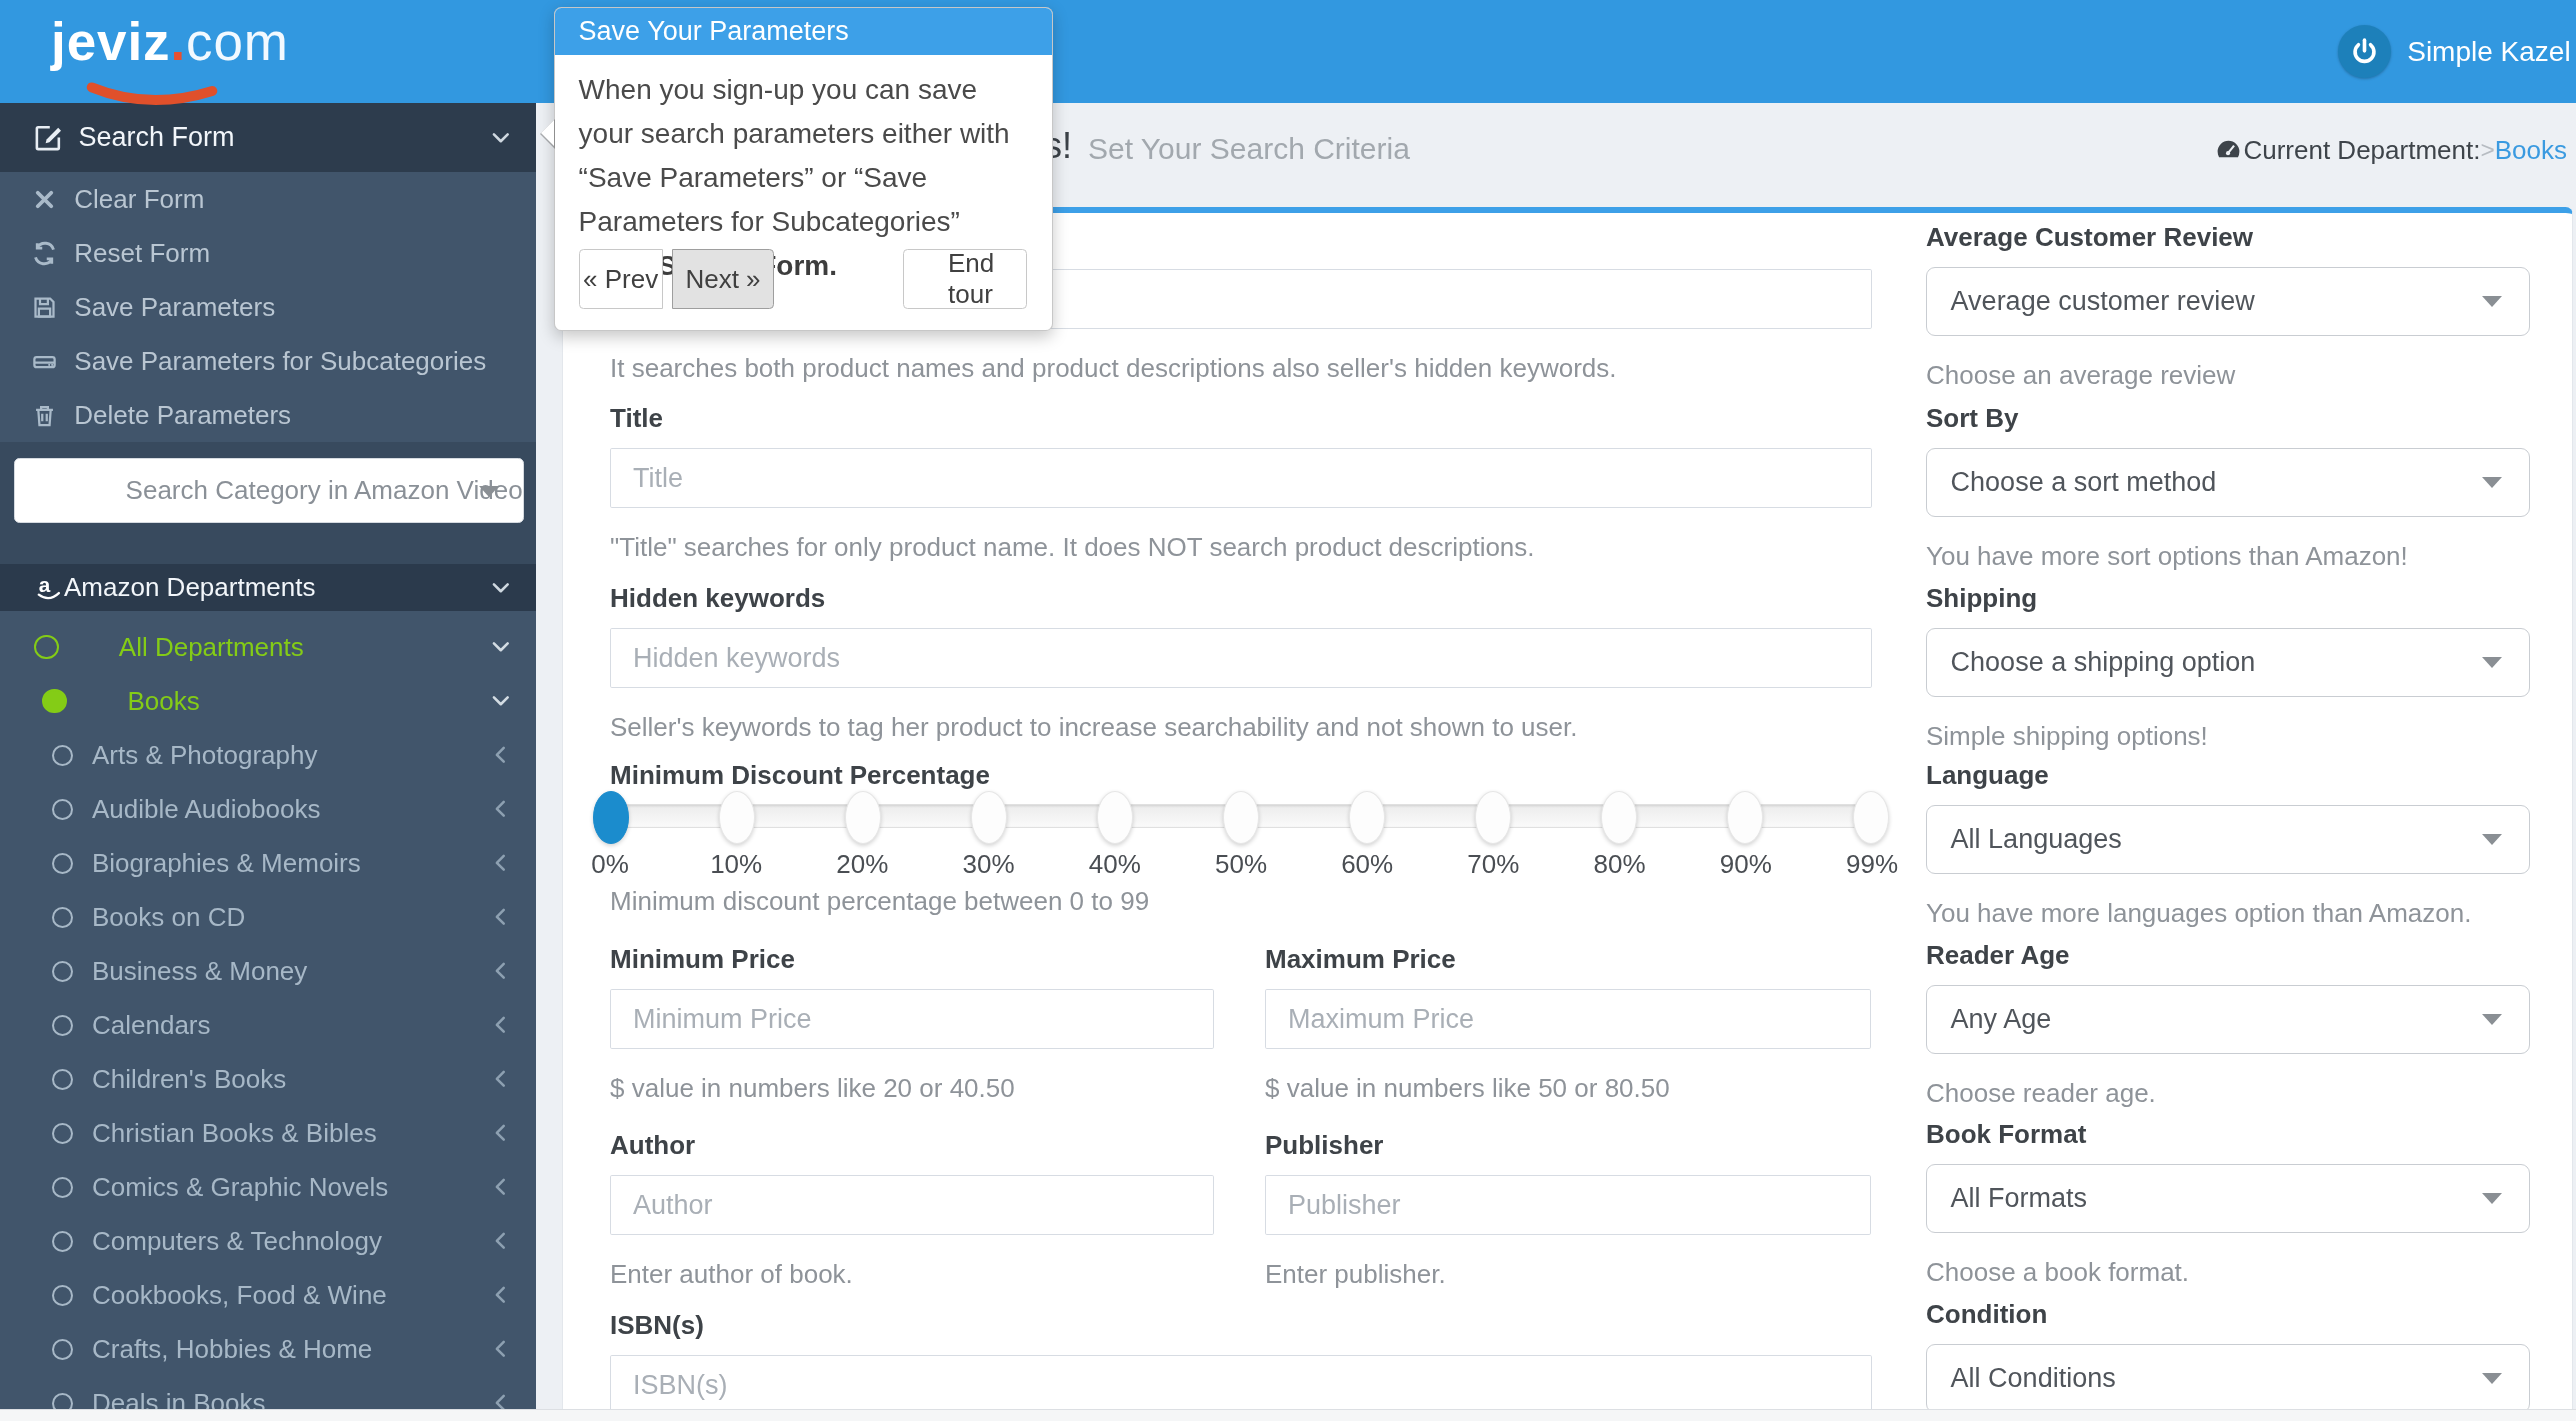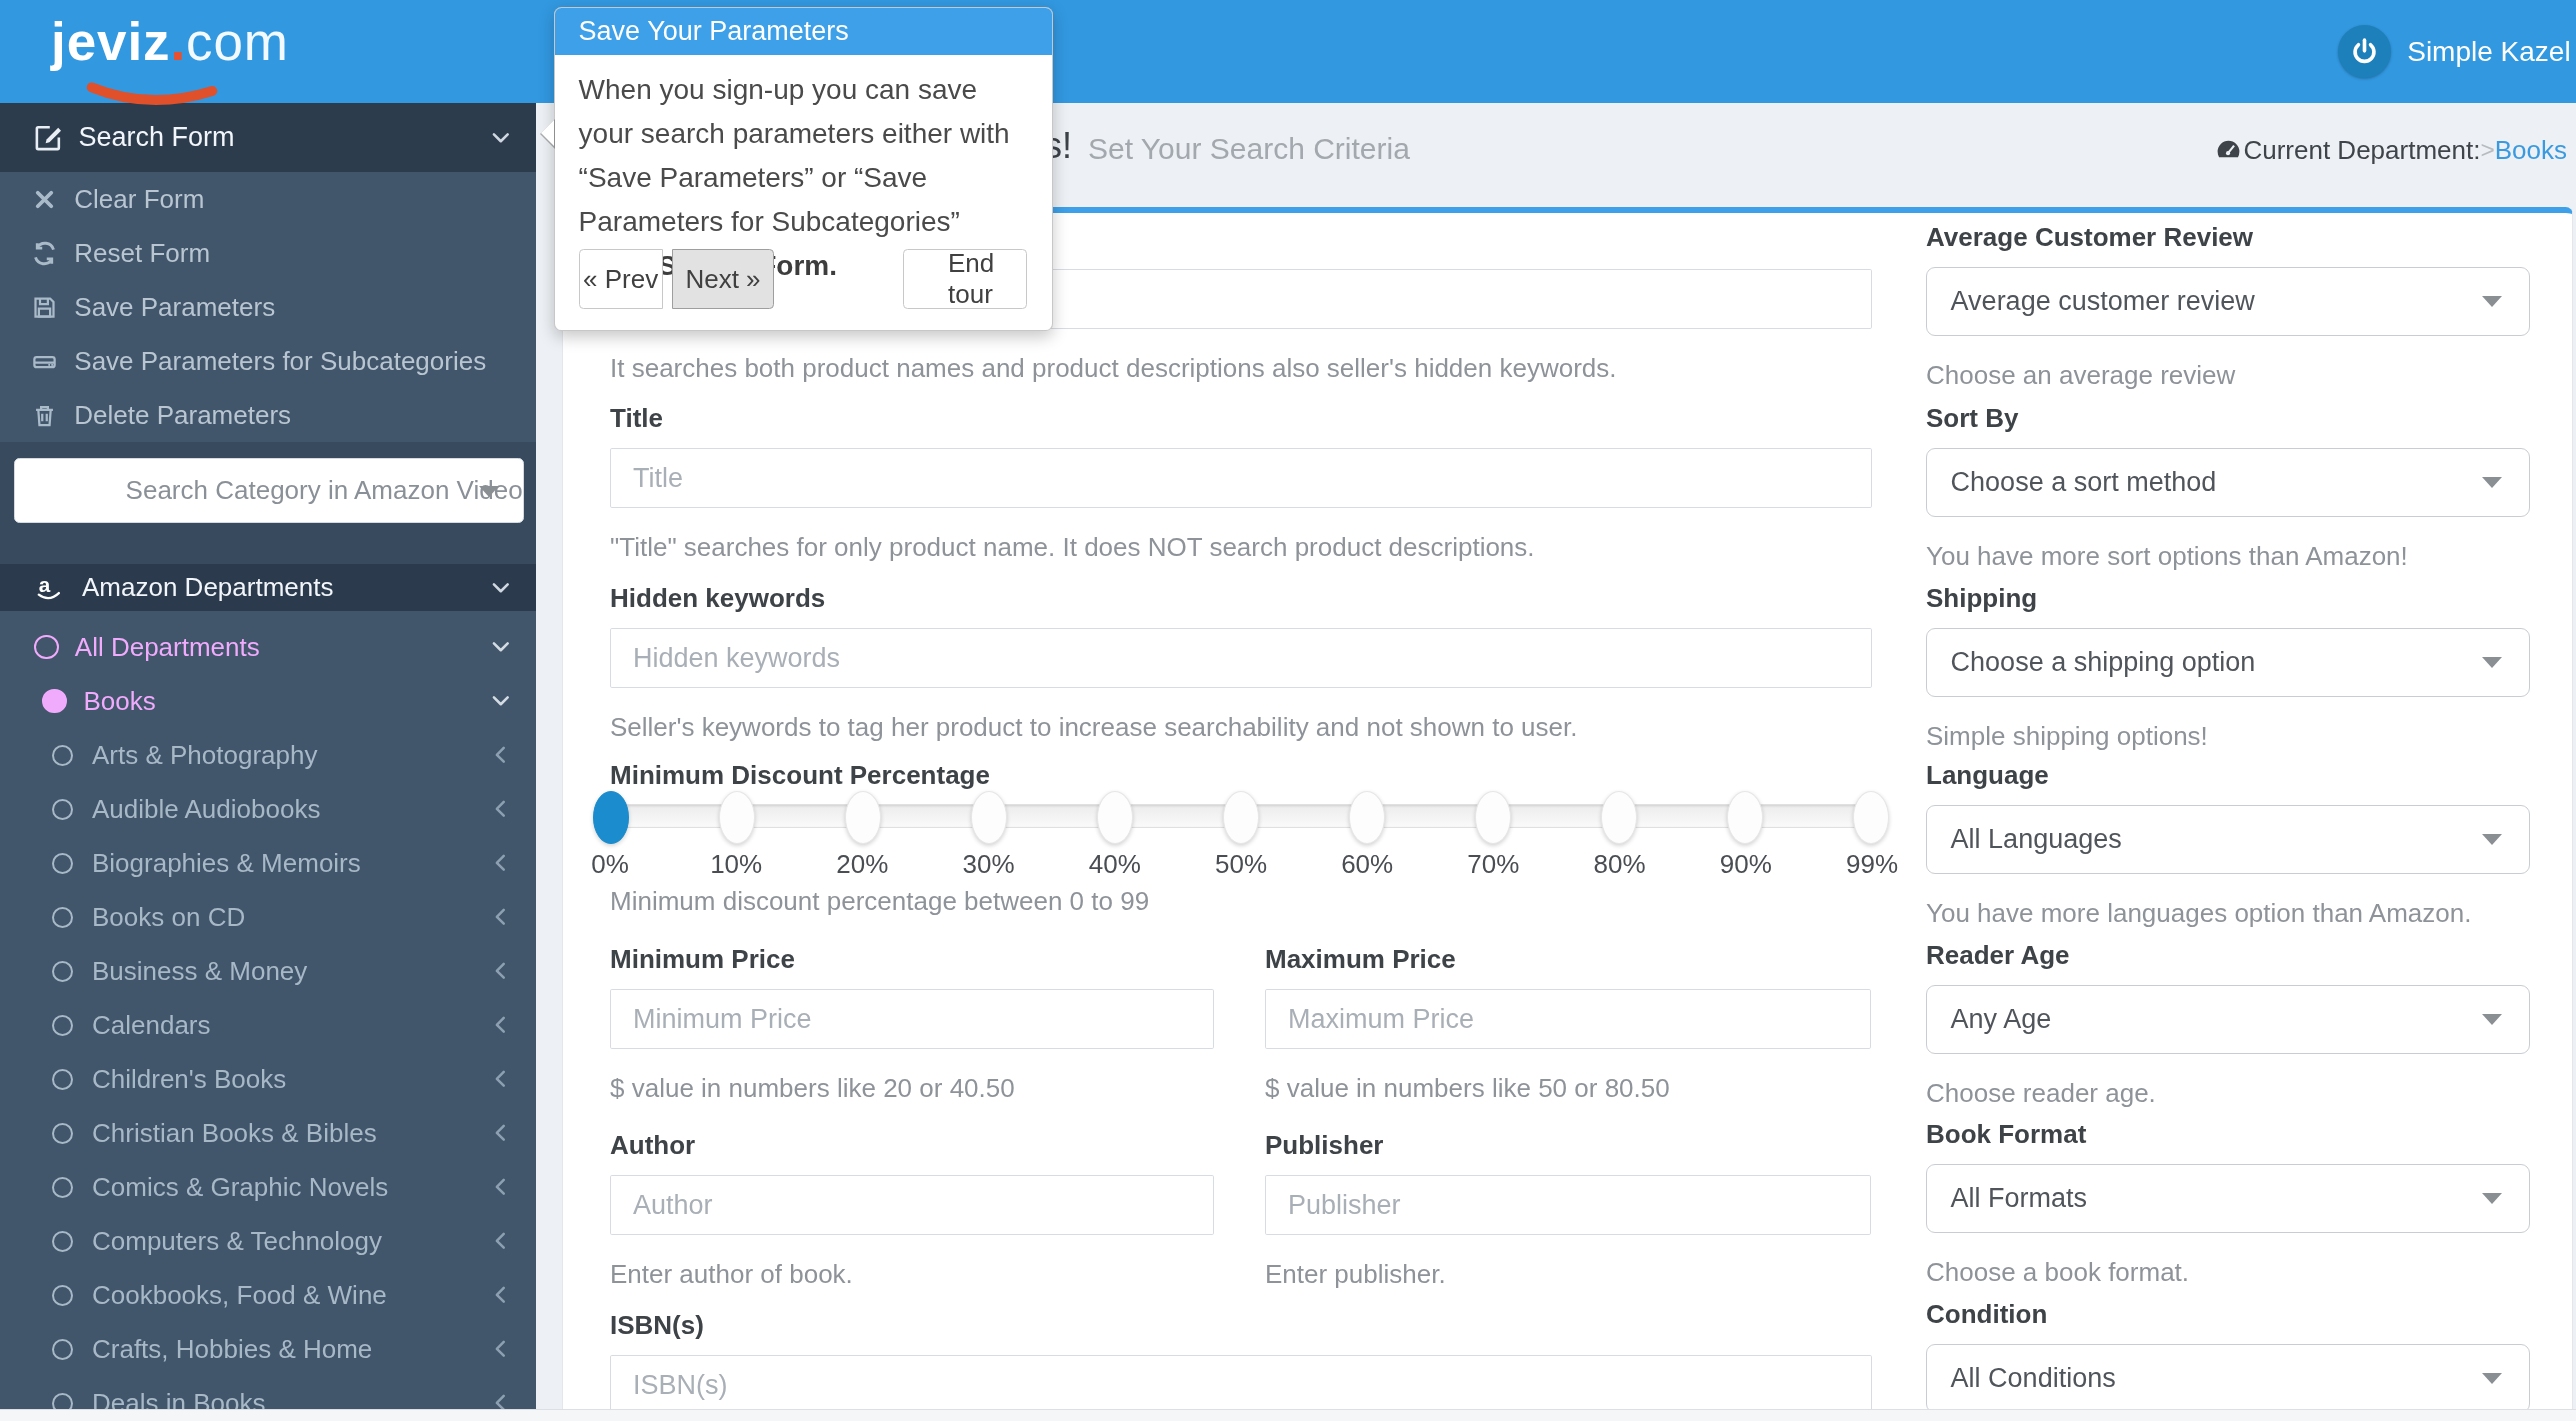--- a/index.html
+++ b/index.html
@@ -39,25 +39,25 @@
   .sf-item .lbl{margin-left:16.3px;font-size:26px;}
   #cat-select-wrap{height:122px;background:#384a5e;}
   #cat-select{left:13.6px;top:16.3px;width:508px;height:63px;background:#fff;border:0.9px solid #d5dae0;
     border-radius:5.4px;display:flex;align-items:center;cursor:pointer;justify-content:flex-end;}
   #cat-select .val{margin-left:22px;font-size:26px;color:#8a9097;}
   #cat-select .caret{position:absolute;right:23.6px;top:27px;}
   .caret{width:0;height:0;border-left:10px solid transparent;border-right:10px solid transparent;
     border-top:11.8px solid #8a8f94;}
   #dept-head{height:47px;background:#2b3a4c;color:#f2f6fa;}
   #dept-head .side-ic{margin-left:33px;color:#fff;}
-  #dept-head .lbl{margin-left:18px;font-size:26px;}
+  #dept-head .lbl{margin-left:0;font-size:26px;}
   #dept-head .chev{color:#cfd8e0;}
   #dept-items{padding-top:9px;background:#41556b;}
   .dept-row{height:54px;position:relative;display:flex;align-items:center;color:#a7b8c7;cursor:pointer;}
-  .dept-row.bright{color:#f0abfc;}
+  .dept-row.bright{color:#84cc16;gap:44px;}
   .dept-row .lbl{font-size:26px;}
   .dept-row .chev{color:#8da0b1;}
   .dept-row.bright .chev{color:#d3dce3;}
   .bullet{box-sizing:border-box;display:inline-block;border-radius:50%;}
   .bullet.outline{border:2.7px solid currentColor;background:transparent;}
   .bullet.filled{background:currentColor;border:2.7px solid currentColor;}
   .lvl1 .bullet{width:24.5px;height:24.5px;margin-left:34px;}
   .lvl1 .lbl{margin-left:16.3px;}
   .lvl2 .bullet{width:24.5px;height:24.5px;margin-left:42px;}
   .lvl2 .lbl{margin-left:17px;}

